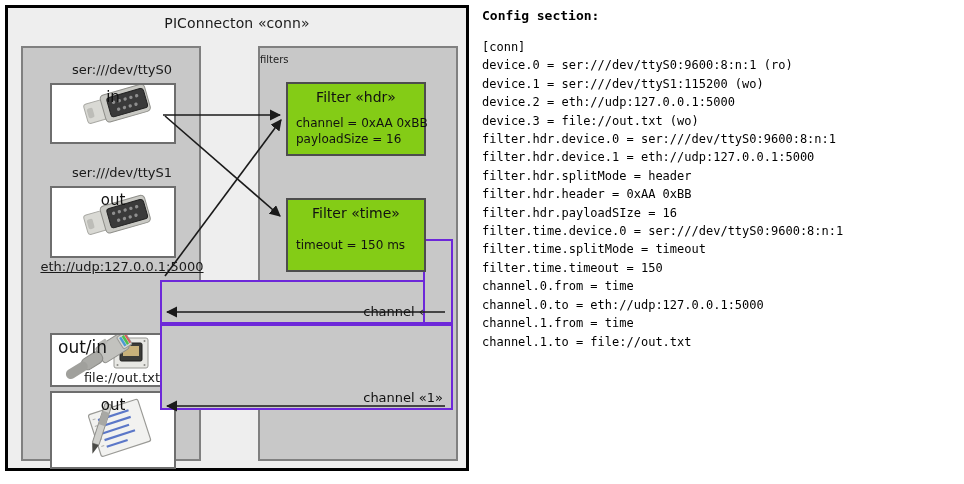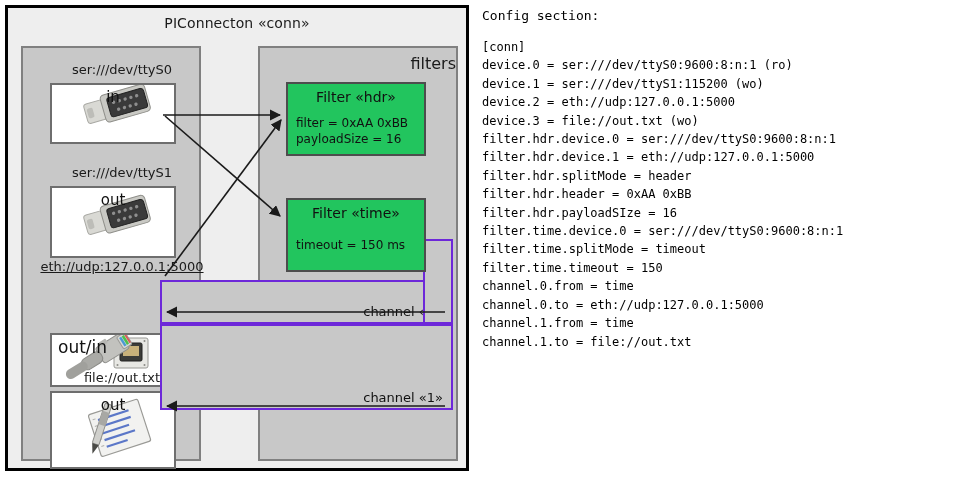--- a/index.html
+++ b/index.html
@@ -55,22 +55,22 @@
     width: 180px; height: 415px;
   }
   #filters-panel {
     left: 250px; top: 38px;
     width: 200px; height: 415px;
   }
   .panel-title {
     position: absolute;
     left: 0; top: 6px;
     width: 100%;
-    text-align: right;
-    font-size: 16px;
+    text-align: left;
+    font-size: 10px;
     color: #1a1a1a;
   }
 
   
   .device-caption {
     position: absolute;
     text-align: center;
     font-size: 13px;
     color: #1a1a1a;
     white-space: nowrap;
@@ -95,21 +95,21 @@
     left: 6px;
     width: auto;
     text-align: left;
     top: 2px;
     font-size: 17px;
   }
 
   
   .filter-box {
     position: absolute;
-    background: #22c55e;
+    background: #84cc16;
     border: 2px solid #4d4d4d;
     box-sizing: border-box;
   }
   .filter-title {
     position: absolute;
     left: 0; top: 5px;
     width: 100%;
     text-align: center;
     font-size: 14px;
     color: #111111;
@@ -148,21 +148,21 @@
 
   
   #config {
     position: absolute;
     left: 482px; top: 8px;
     width: 470px;
   }
   #config-heading {
     font-family: "DejaVu Sans Mono", monospace;
     font-size: 13px;
-    font-weight: normal;
+    font-weight: bold;
     color: #000000;
     margin: 0 0 15px 0;
   }
   #config-lines {
     font-family: "DejaVu Sans Mono", monospace;
     font-size: 12px;
     line-height: 18.4px;
     color: #000000;
     white-space: pre;
   }
@@ -300,21 +300,21 @@
           </svg>
         </div>
       </div>
     </div>
 
     <div class="panel" id="filters-panel">
       <div class="panel-title">filters</div>
 
       <div class="filter-box" style="left:26px;top:34px;width:140px;height:74px;">
         <div class="filter-title">Filter «hdr»</div>
-        <div class="filter-prop" style="top:32px;">filter = 0xAA 0xBB</div>
+        <div class="filter-prop" style="top:32px;">channel = 0xAA 0xBB</div>
         <div class="filter-prop" style="top:48px;">payloadSize = 16</div>
       </div>
 
       <div class="filter-box" style="left:26px;top:150px;width:140px;height:74px;z-index:4;padding-left:48px;">
         <div class="filter-title">Filter «time»</div>
         <div class="filter-prop" style="top:38px;">timeout = 150 ms</div>
       </div>
 
       <div class="channel-box" style="left:163px;top:191px;width:30px;height:85px;z-index:2;"></div>
       <div class="channel-box" style="left:-100px;top:232px;width:293px;height:44px;z-index:1;">

